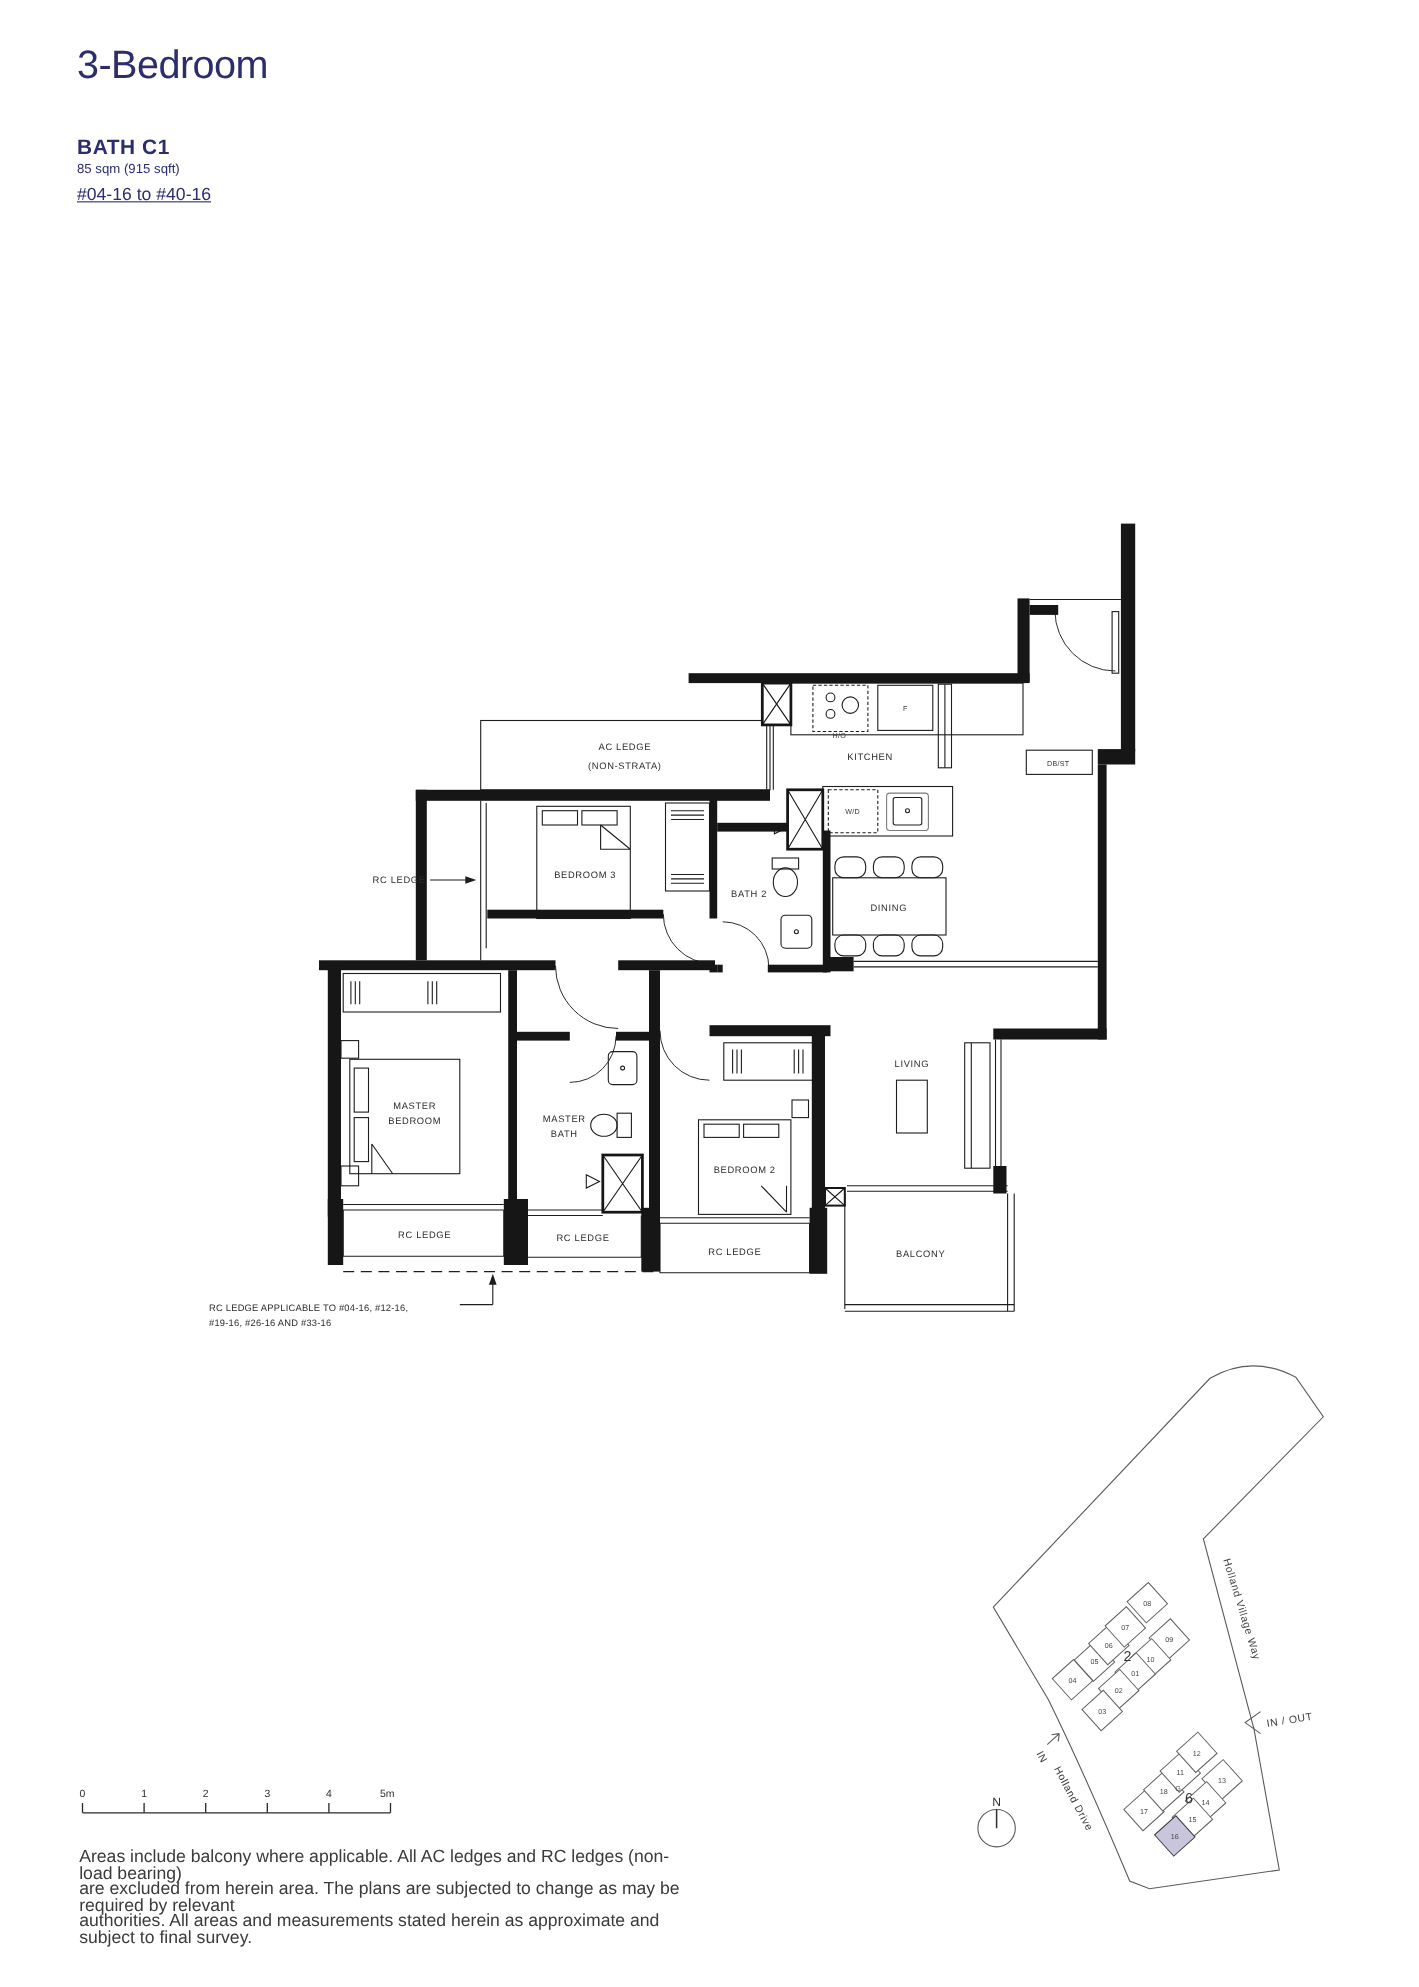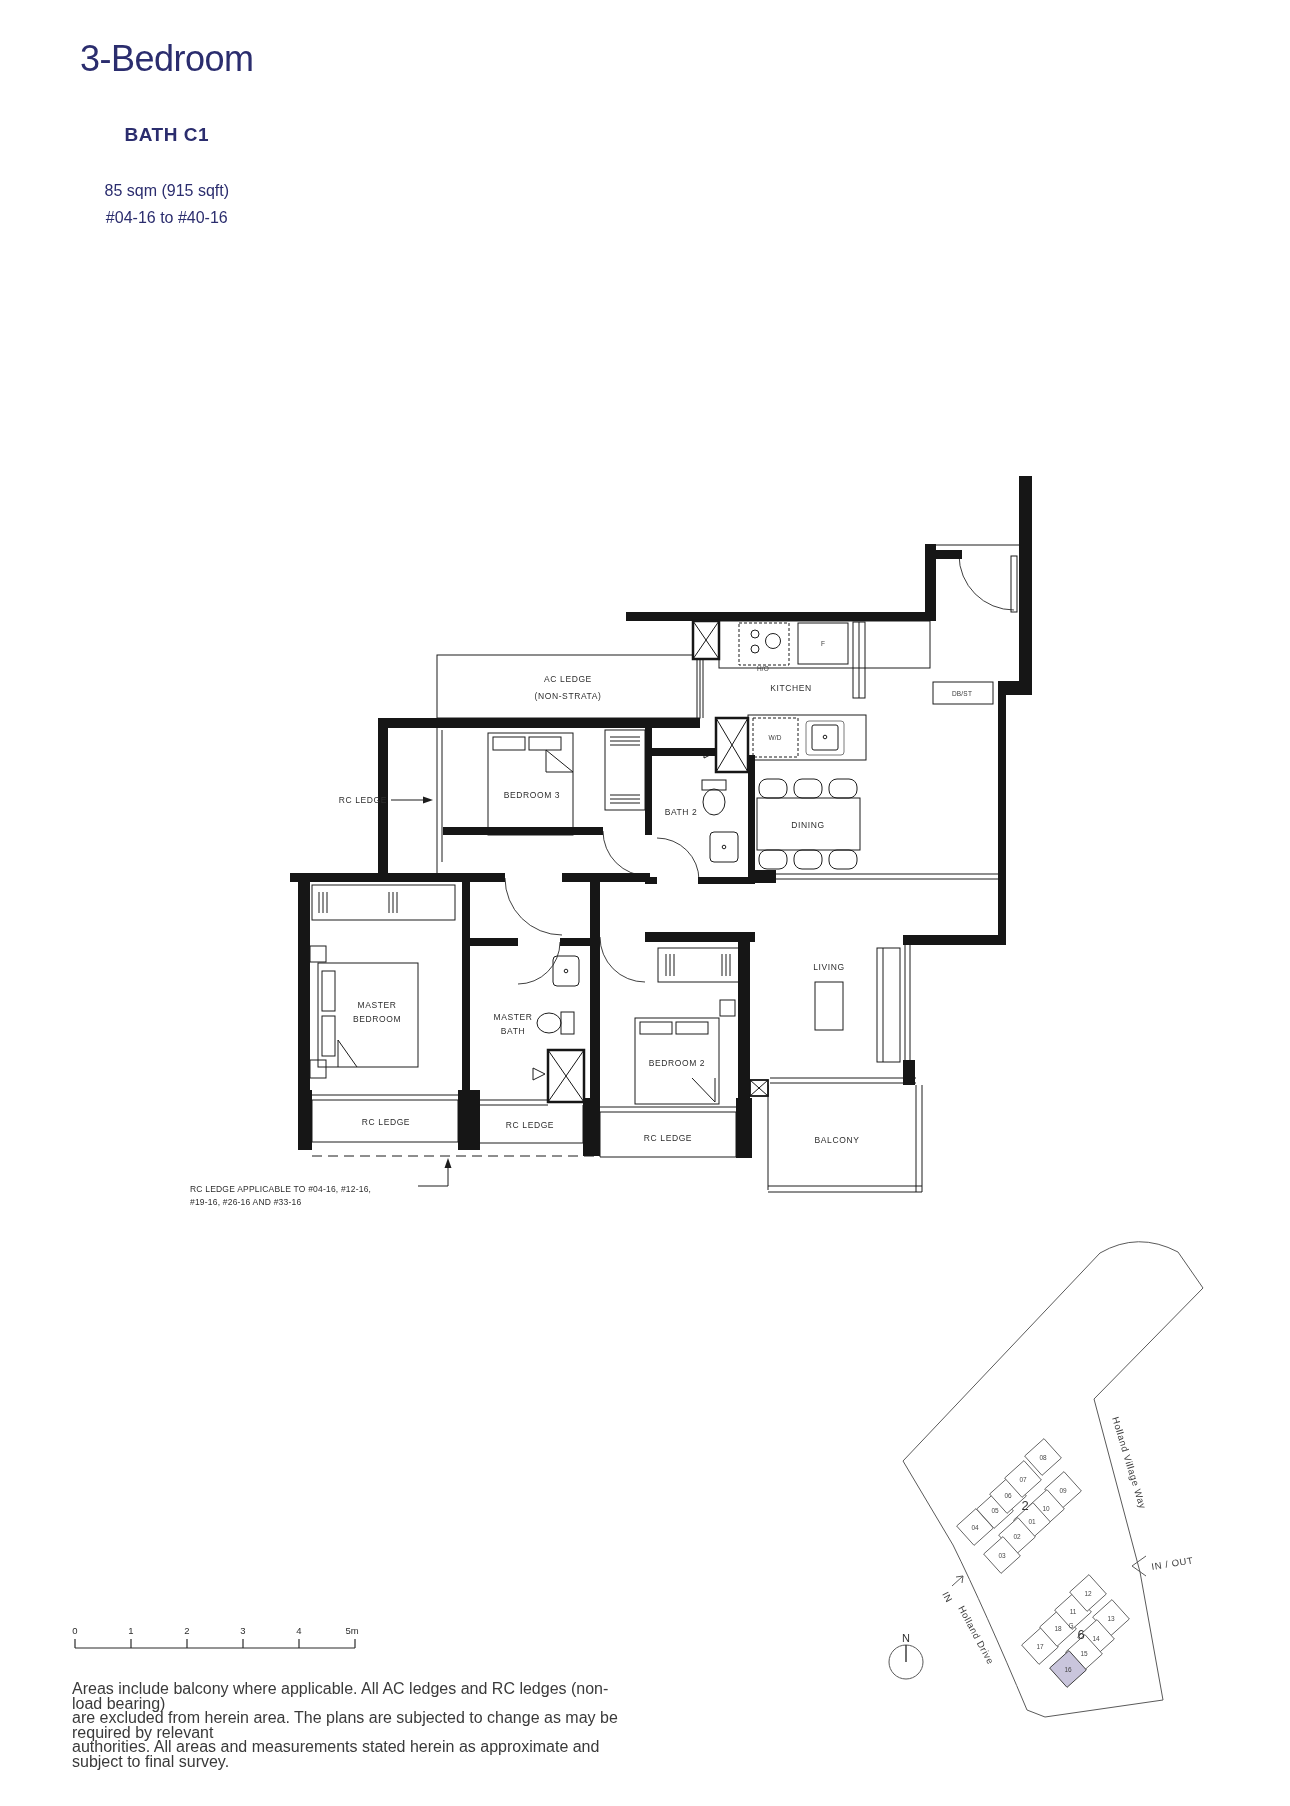--- a/index.html
+++ b/index.html
@@ -1,22 +1,22 @@
 <!DOCTYPE html>
 <html><head>
 <meta charset="utf-8">
 <style>
   html,body{margin:0;padding:0;background:#ffffff;}
   .page{position:relative;width:1290px;height:1806px;background:#fff;overflow:hidden;
         font-family:"Liberation Sans",sans-serif;}
-  .hdr{position:absolute;left:80px;top:38px;color:#2b2d6e;text-align:center;}
+  .hdr{position:absolute;left:70px;top:38px;color:#2b2d6e;}
   .hdr .title{font-size:36px;font-weight:500;letter-spacing:-0.5px;}
   .hdr .type{margin-top:44px;font-size:19px;font-weight:700;letter-spacing:0.5px;}
-  .hdr .area{margin-top:36px;font-size:16px;font-weight:400;}
-  .hdr .units{margin-top:9px;font-size:16px;font-weight:400;}
+  .hdr .area{font-size:12px;font-weight:400;}
+  .hdr .units{margin-top:9px;font-size:16px;font-weight:400;text-decoration:underline;}
   svg text{font-family:"Liberation Sans",sans-serif;}
   .roomlbl{fill:#2d2d2d;font-size:8.5px;letter-spacing:0.6px;}
   .tinylbl{fill:#3a3a3a;font-size:6.5px;letter-spacing:0.2px;}
   .notelbl{fill:#2d2d2d;font-size:8.5px;letter-spacing:0.2px;}
   .sitelbl{fill:#3c3c3c;font-size:9.5px;letter-spacing:0.6px;}
   .unitnum{fill:#474747;font-size:6.5px;}
   .ftr{position:absolute;left:72px;top:1682px;width:560px;color:#3a3a3a;
        font-size:16px;line-height:14.5px;}
 </style>
 </head>

